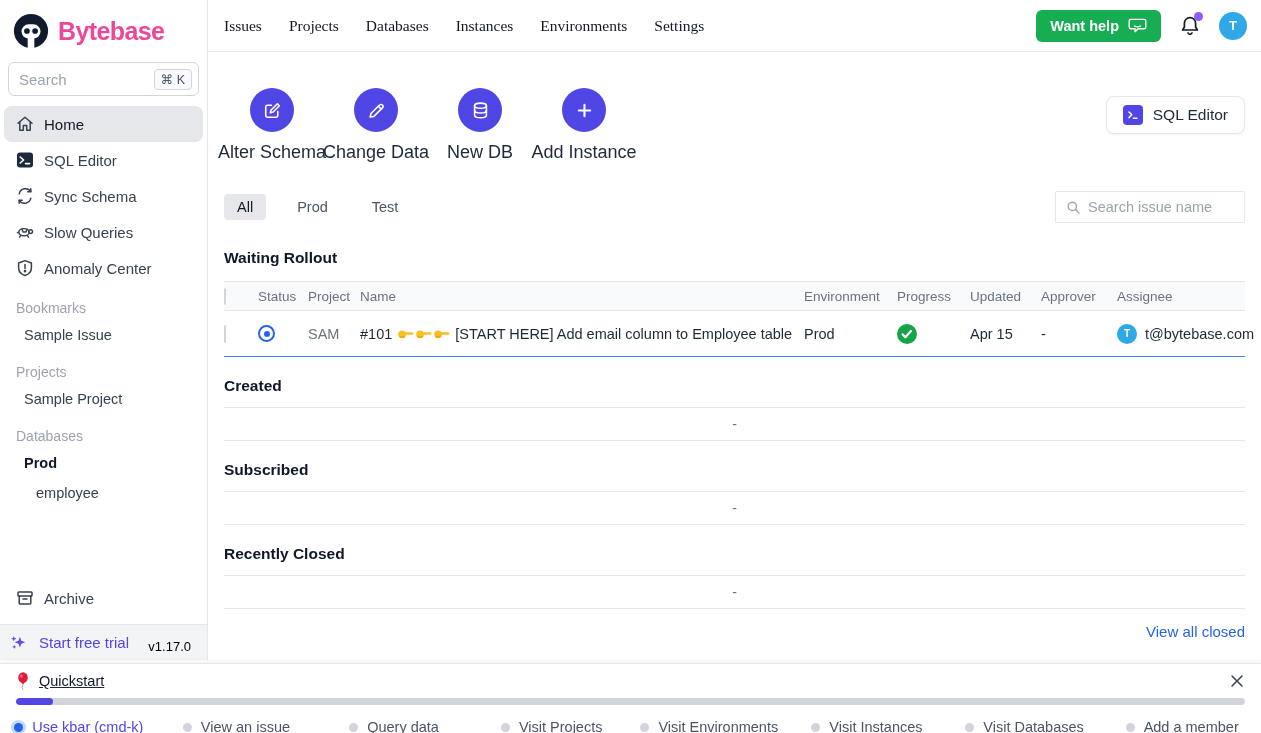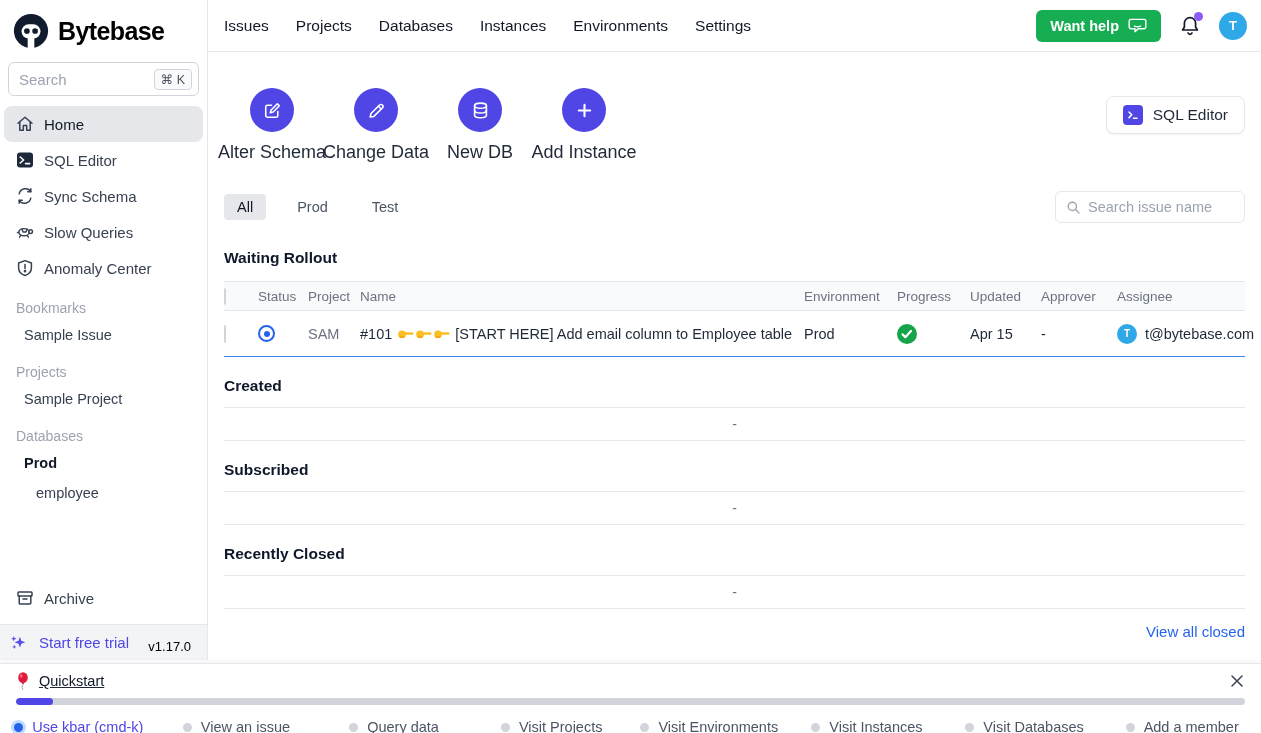--- a/index.html
+++ b/index.html
@@ -6,21 +6,21 @@
   html,body { width:1261px; height:733px; overflow:hidden; }
   body {
     font-family: "Liberation Sans","DejaVu Sans",sans-serif;
     color:#1f2937; background:#fff; position:relative; font-size:14px;
   }
   .app { display:flex; height:660px; }
 
   
   .sidebar { width:208px; border-right:1px solid #e5e7eb; display:flex; flex-direction:column; background:#fff; }
   .logo { height:62px; display:flex; align-items:center; gap:8px; padding:0 12px; cursor:pointer; }
-  .logo-text { font-size:25px; font-weight:700; color:#000000; letter-spacing:-0.6px; }
+  .logo-text { font-size:25px; font-weight:700; color:#ec4899; letter-spacing:-0.6px; }
   .searchbox { margin:0 8px 10px; height:34px; border:1px solid #d1d5db; border-radius:6px;
     display:flex; align-items:center; gap:6px; padding:0 6px 0 10px; background:#fff; cursor:text; }
   .search-text { color:#9ca3af; font-size:15px; flex:1; }
   .kbd { border:1px solid #d1d5db; background:#f9fafb; border-radius:4px; font-size:12.5px; color:#4b5563; padding:2px 6px; }
   .nav-item { height:36px; display:flex; align-items:center; gap:10px; padding:0 12px; margin:0 4px;
     border-radius:8px; font-size:15px; color:#374151; cursor:pointer; flex:none; }
   .nav-item.active { background:#e5e7eb; color:#111827; }
   .icon18 { width:18px; height:18px; flex:none; }
   .side-title { margin:14px 16px 4px; font-size:14px; color:#9ca3af; }
   .side-link { height:30px; display:flex; align-items:center; padding-left:24px; font-size:14.5px; color:#374151; cursor:pointer; }
@@ -29,21 +29,21 @@
   .side-spacer { flex:1; }
   .trial-bar { height:36px; background:#f3f4f6; border-top:1px solid #e5e7eb; display:flex; align-items:center;
     gap:12px; padding:0 16px 0 10px;text-align:right; }
   .trial-label { color:#4f46e5; font-size:15px; cursor:pointer; }
   .version { margin-left:auto; color:#000000; font-size:13px;margin-top:8px; }
 
   
   .main { flex:1; display:flex; flex-direction:column; min-width:0; }
   .topbar { height:52px; display:flex; align-items:center; padding:0 14px 0 16px; border-bottom:1px solid #e5e7eb; }
   .topnav { display:flex; gap:27px; font-size:15.5px; color:#111827; }
-  .topnav span { cursor:pointer; }
+  .topnav span { cursor:pointer;font-family:Liberation Serif, serif; }
   .top-right { margin-left:auto; display:flex; align-items:center; gap:18px; }
   .want-help { height:32px; display:flex; align-items:center; gap:9px; padding:0 14px; border:none;
     border-radius:6px; background:#17ad53; color:#fff; font-size:14.5px; font-weight:700; cursor:pointer;
     font-family:inherit; }
   .bell-wrap { position:relative; cursor:pointer; width:22px; height:22px; }
   .bell-dot { position:absolute; top:-3px; right:-2px; width:9px; height:9px; border-radius:50%; background:#8b5cf6; }
   .avatar { width:28px; height:28px; border-radius:50%; background:#2fa8e8; color:#fff; font-size:13px; font-weight:700;
     display:flex; align-items:center; justify-content:center; cursor:pointer; }
 
   .content { flex:1; padding:0 16px; position:relative; overflow:hidden; }
@@ -52,21 +52,21 @@
   .action-circle { width:44px; height:44px; border-radius:50%; background:#4f46e5; display:flex; align-items:center; justify-content:center; }
   .action-label { margin-top:10px; font-size:18px; color:#1f2937; white-space:nowrap; }
   .sql-editor-btn { position:absolute; right:0; top:8px; height:38px; display:flex; align-items:center; gap:10px;
     padding:0 16px; border:1px solid #e5e7eb; border-radius:8px; background:#fff; font-size:15.5px; color:#1f2937;
     cursor:pointer; box-shadow:0 1px 2px rgba(0,0,0,.05); font-family:inherit; }
   .sql-icon { width:20px; height:20px; border-radius:4px; background:#4f46e5; display:flex; align-items:center; justify-content:center; }
 
   .filter-row { display:flex; align-items:center; margin-top:28px; }
   .tab { padding:5px 13px; border-radius:4px; font-size:14.5px; color:#4b5563; cursor:pointer; margin-right:18px; }
   .tab.active { background:#e5e7eb; color:#111827; }
-  .issue-search { margin-left:auto; width:190px; height:32px; border:1px solid #e5e7eb; border-radius:6px;
+  .issue-search { margin-left:auto; width:190px; height:32px; border:1px solid #e5e7eb; border-radius:1px;
     display:flex; align-items:center; gap:7px; padding:0 10px; cursor:text; }
   .issue-search input { border:none; outline:none; width:100%; font-size:14.5px; color:#374151; font-family:inherit; }
   .issue-search input::placeholder { color:#9ca3af; }
 
   .section-title { margin-top:26px; font-size:15.5px; font-weight:700; color:#0f172a; }
   .grid-header, .grid-row { display:grid; grid-template-columns:34px 50px 52px 1fr 93px 73px 71px 76px 128px; align-items:center; }
   .grid-header { margin-top:14px; height:30px; background:#f9fafb; border-top:1px solid #e5e7eb; border-bottom:1px solid #e5e7eb;
     font-size:13.5px; color:#6b7280; font-weight:500; }
   .grid-row { height:46px; border-bottom:1px solid #3b82f6; font-size:14.5px; color:#1f2937; cursor:pointer; }
   .checkbox { width:16px; height:16px; border:1px solid #d1d5db; border-radius:4px; background:#fff; cursor:pointer; }

